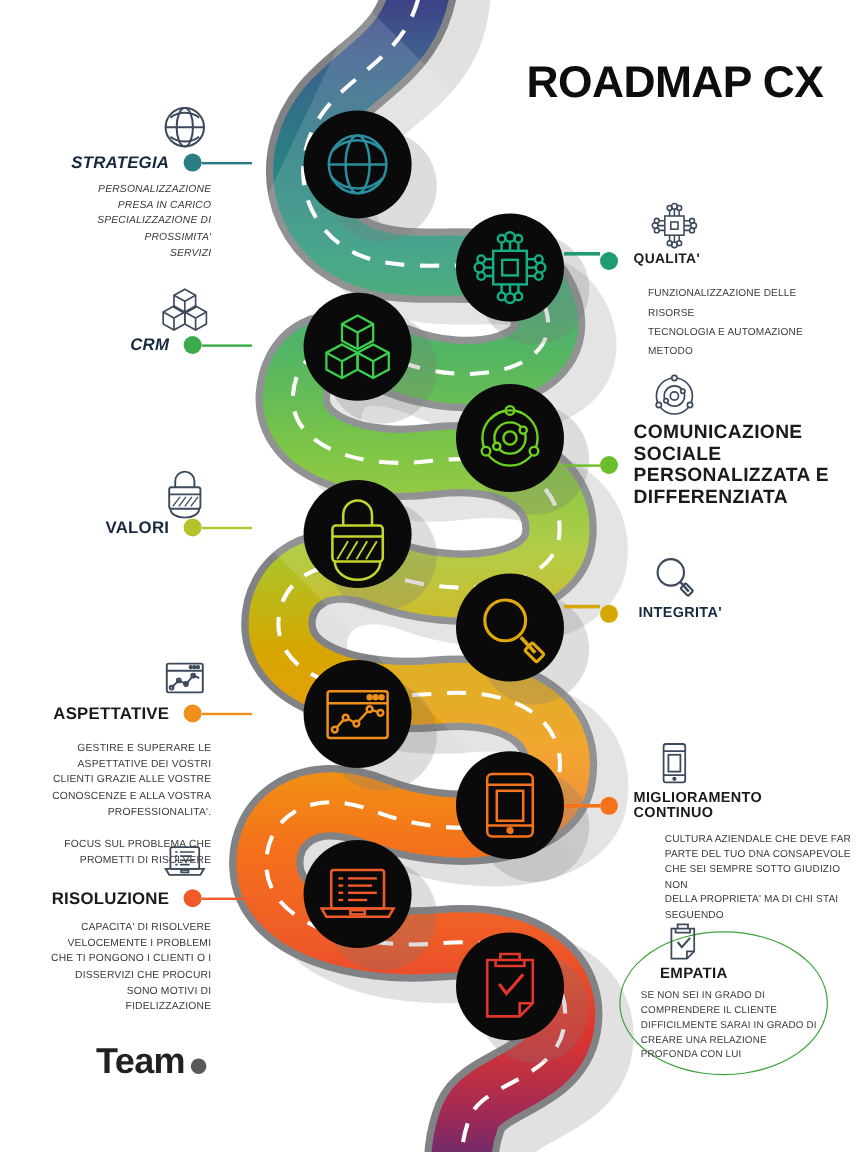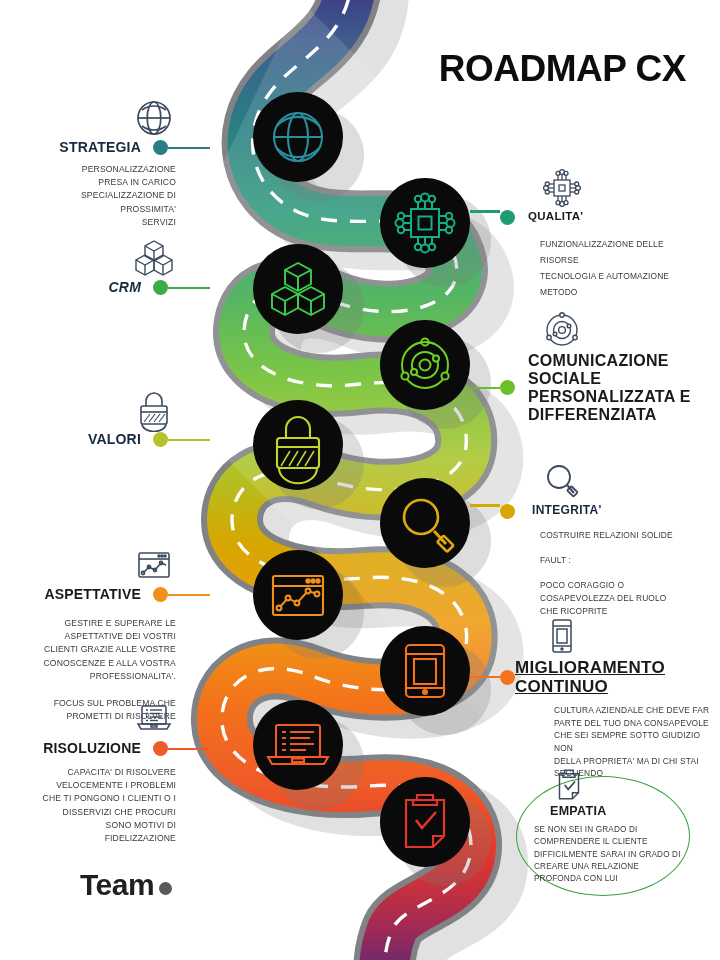--- a/index.html
+++ b/index.html
@@ -286,21 +286,21 @@
         <path d="M 19 14 L 8 14 L 8 25"></path>
         <path d="M -8 -22 L -8 -27 L 8 -27 L 8 -22"></path>
         <path d="M -12 -22 L -12 -17 L 12 -17 L 12 -22"></path>
         <polyline points="-9,-2 -3,6 11,-10" stroke-width="2.6"></polyline>
       </g>
     </g>
   </svg>
 
   <div class="title">ROADMAP CX</div>
 
-  <div class="block left" style="left:0;top:96px;width:210px;">
+  <div class="block left" style="left:0;top:84px;width:210px;font-style:italic;">
     <div class="icorow">
       <svg class="ico" viewBox="0 0 44 44" fill="none" stroke="#3c4a5e" stroke-width="1.7">
         <circle cx="22" cy="22" r="16"></circle>
           <ellipse cx="22" cy="22" rx="6.8" ry="16"></ellipse>
         <line x1="6" y1="22" x2="38" y2="22"></line>
         <path d="M 10 14 A 20 20 0 0 1 34 14"></path>
           <path d="M 10 30 A 20 20 0 0 0 34 30"></path>
       </svg>
     </div>
     <div class="ttlrow">
@@ -482,43 +482,36 @@
         <circle cx="19" cy="17" r="11"></circle>
         <path d="M 27 25 L 34 33" stroke-width="2"></path>
         <rect x="29" y="27" width="6" height="9" rx="1" transform="rotate(-45 32 31)"></rect>
       </svg>
     </div>
     <div class="ttlrow" style="margin-left:-42px;">
       <span class="stem" style="background:#d6a700;width:30px;"></span>
       <span class="dot" style="background:#d6a700;"></span>
       <span class="ttl" style="margin-left:17px;font-size:12px;color:#16293f;">INTEGRITA'</span>
     </div>
-    <div class="body" style="padding-left:28px;margin-top:10px;line-height:1.5;">COSTRUIRE  RELAZIONI SOLIDE
-
-FAULT :
-
-POCO CORAGGIO  O
-COSAPEVOLEZZA  DEL RUOLO
-CHE RICOPRITE</div>
   </div>
 
   <div class="block right" style="left:512px;top:614px;width:205px;">
     <div class="icorow">
       <svg class="ico" viewBox="0 0 44 44" fill="none" stroke="#3c4a5e" stroke-width="1.5">
         <rect x="13" y="6" width="18" height="32" rx="2"></rect>
         <line x1="13" y1="12" x2="31" y2="12"></line>
         <line x1="13" y1="32" x2="31" y2="32"></line>
         <rect x="17" y="15" width="10" height="14"></rect>
         <circle cx="22" cy="35" r="1" fill="#3c4a5e"></circle>
       </svg>
     </div>
     <div class="ttlrow" style="margin-left:-42px;align-items:center;">
       <span class="stem" style="background:#f4721b;width:30px;"></span>
       <span class="dot" style="background:#f4721b;"></span>
-      <span class="ttl" style="font-size:17px;text-decoration:underline;">MIGLIORAMENTO
+      <span class="ttl" style="margin-left:13px;font-size:12px;">MIGLIORAMENTO
 CONTINUO</span>
     </div>
     <div class="body" style="padding-left:42px;margin-top:8px;line-height:1.5;">CULTURA  AZIENDALE CHE DEVE FAR
 PARTE DEL TUO DNA  CONSAPEVOLE
 CHE SEI SEMPRE SOTTO  GIUDIZIO NON
 DELLA PROPRIETA'  MA DI CHI STAI
 SEGUENDO</div>
   </div>
 
   <div class="empatia-ring"></div>

